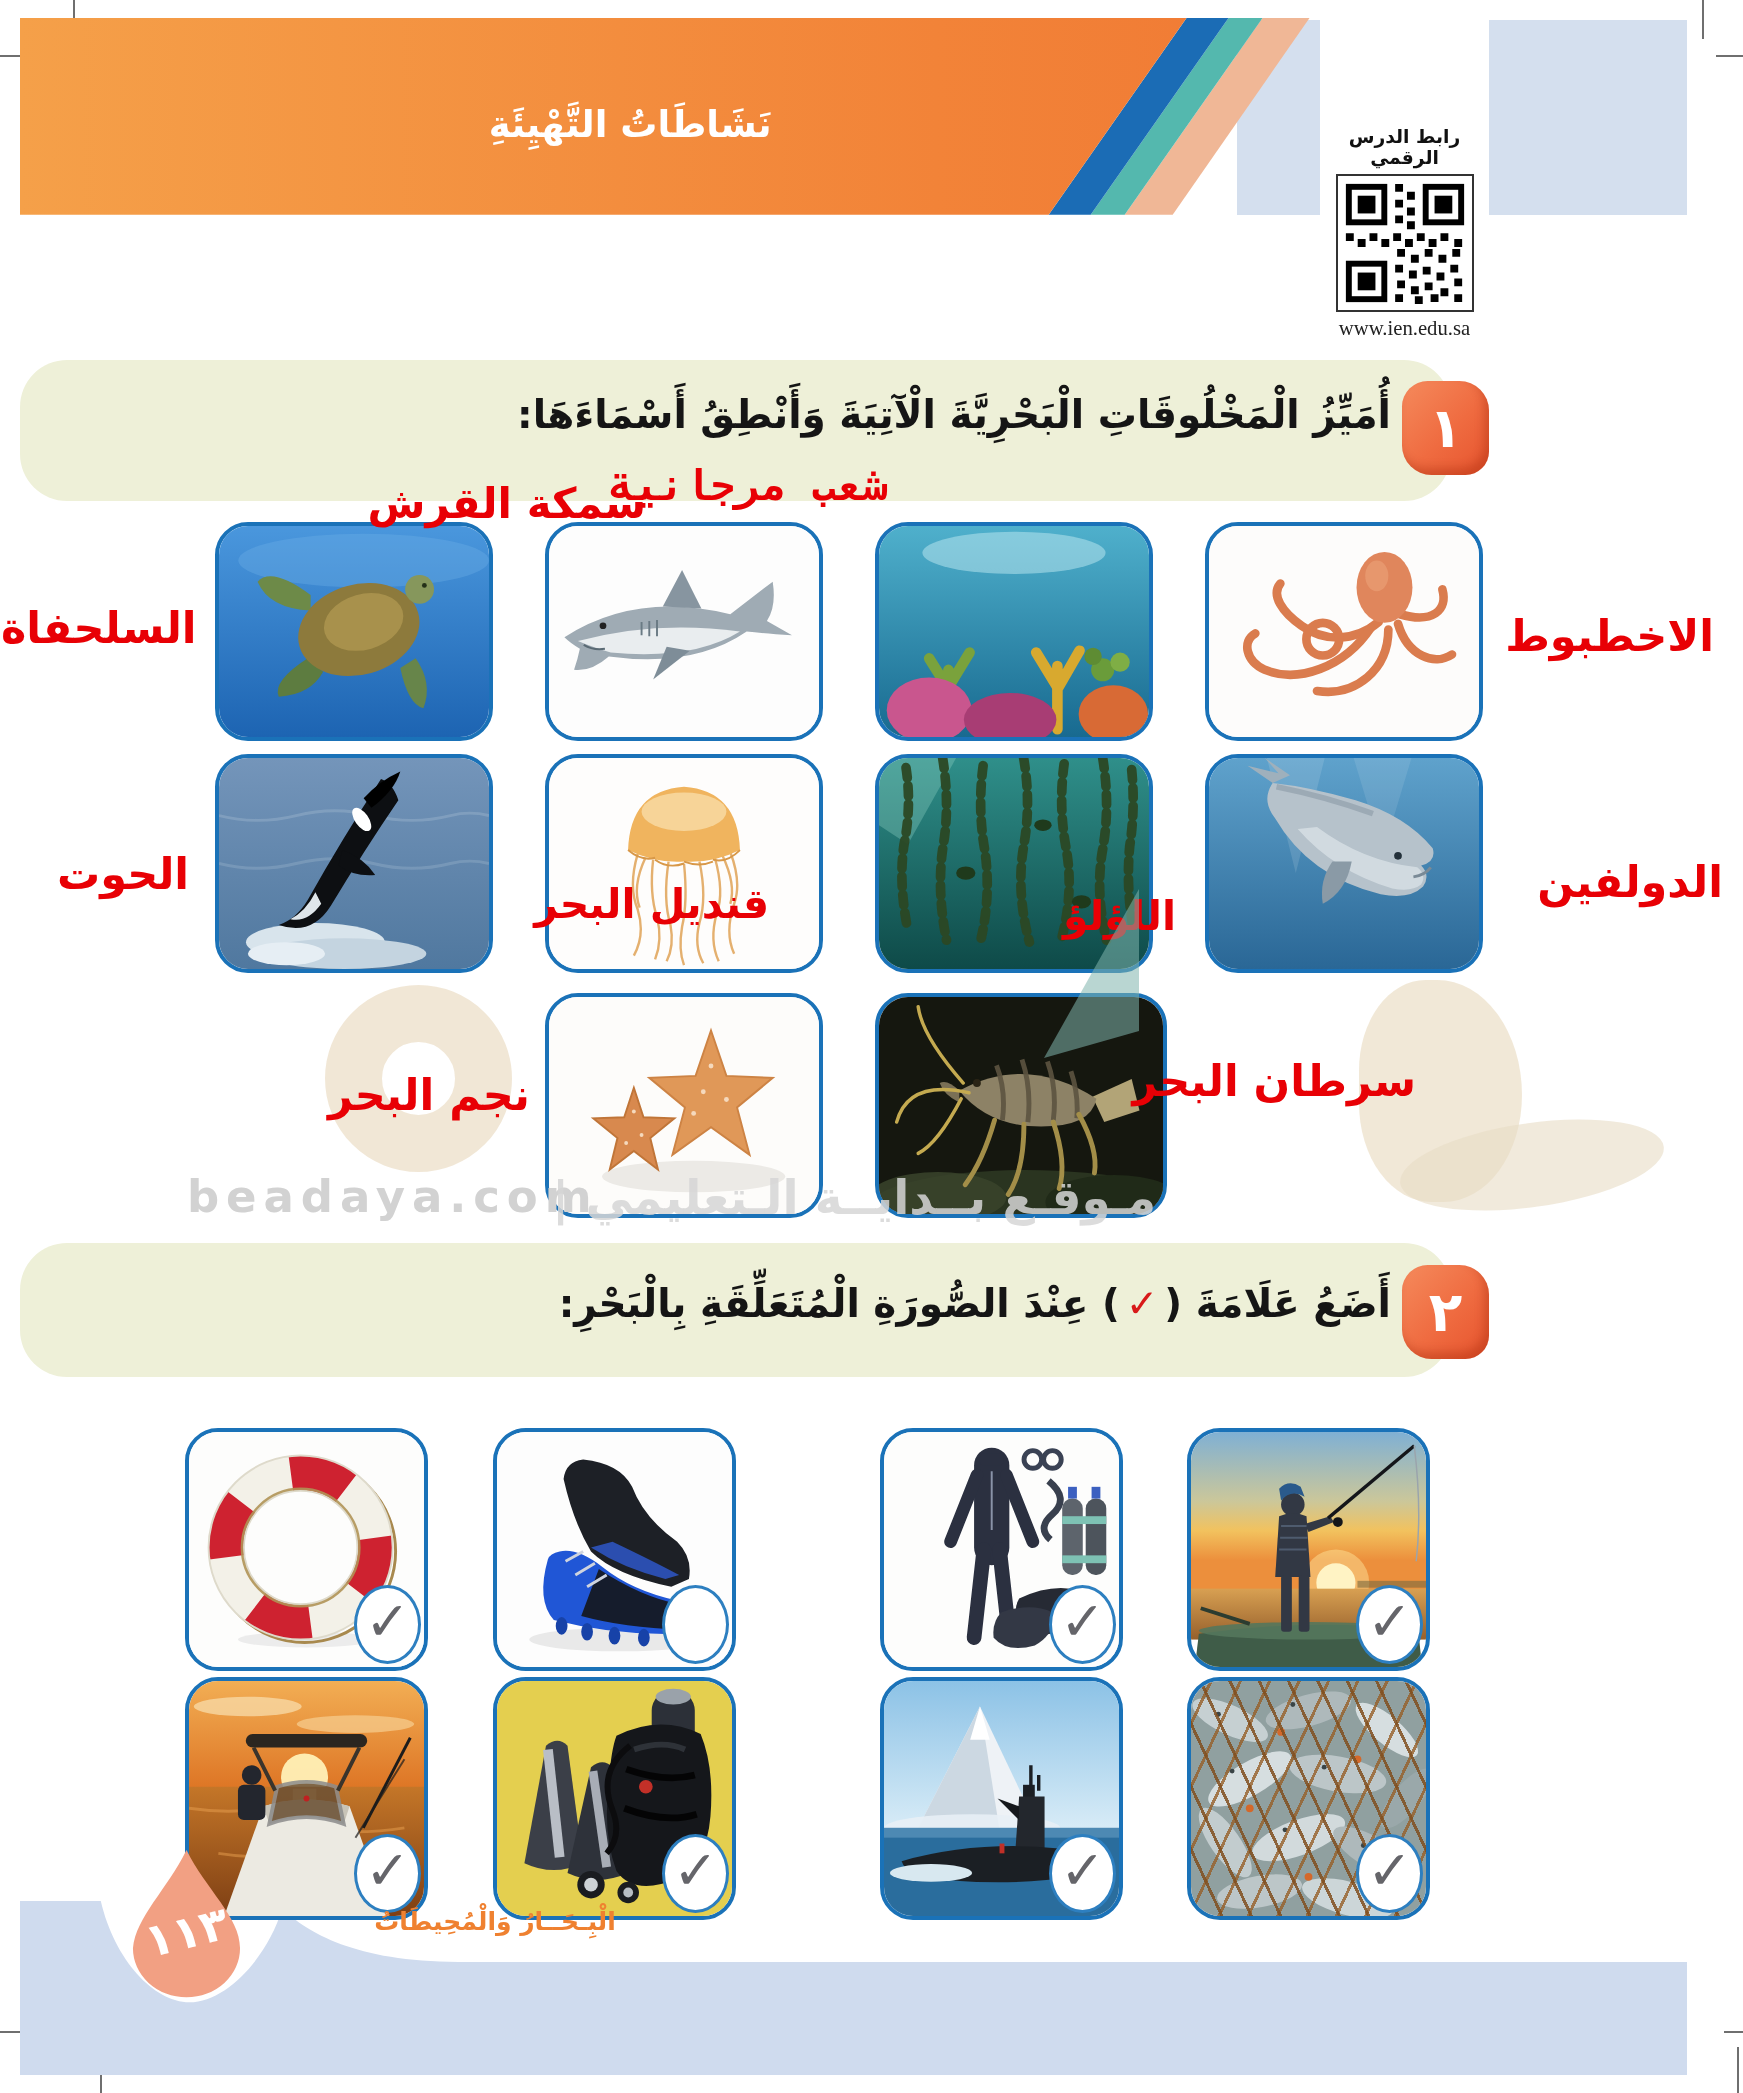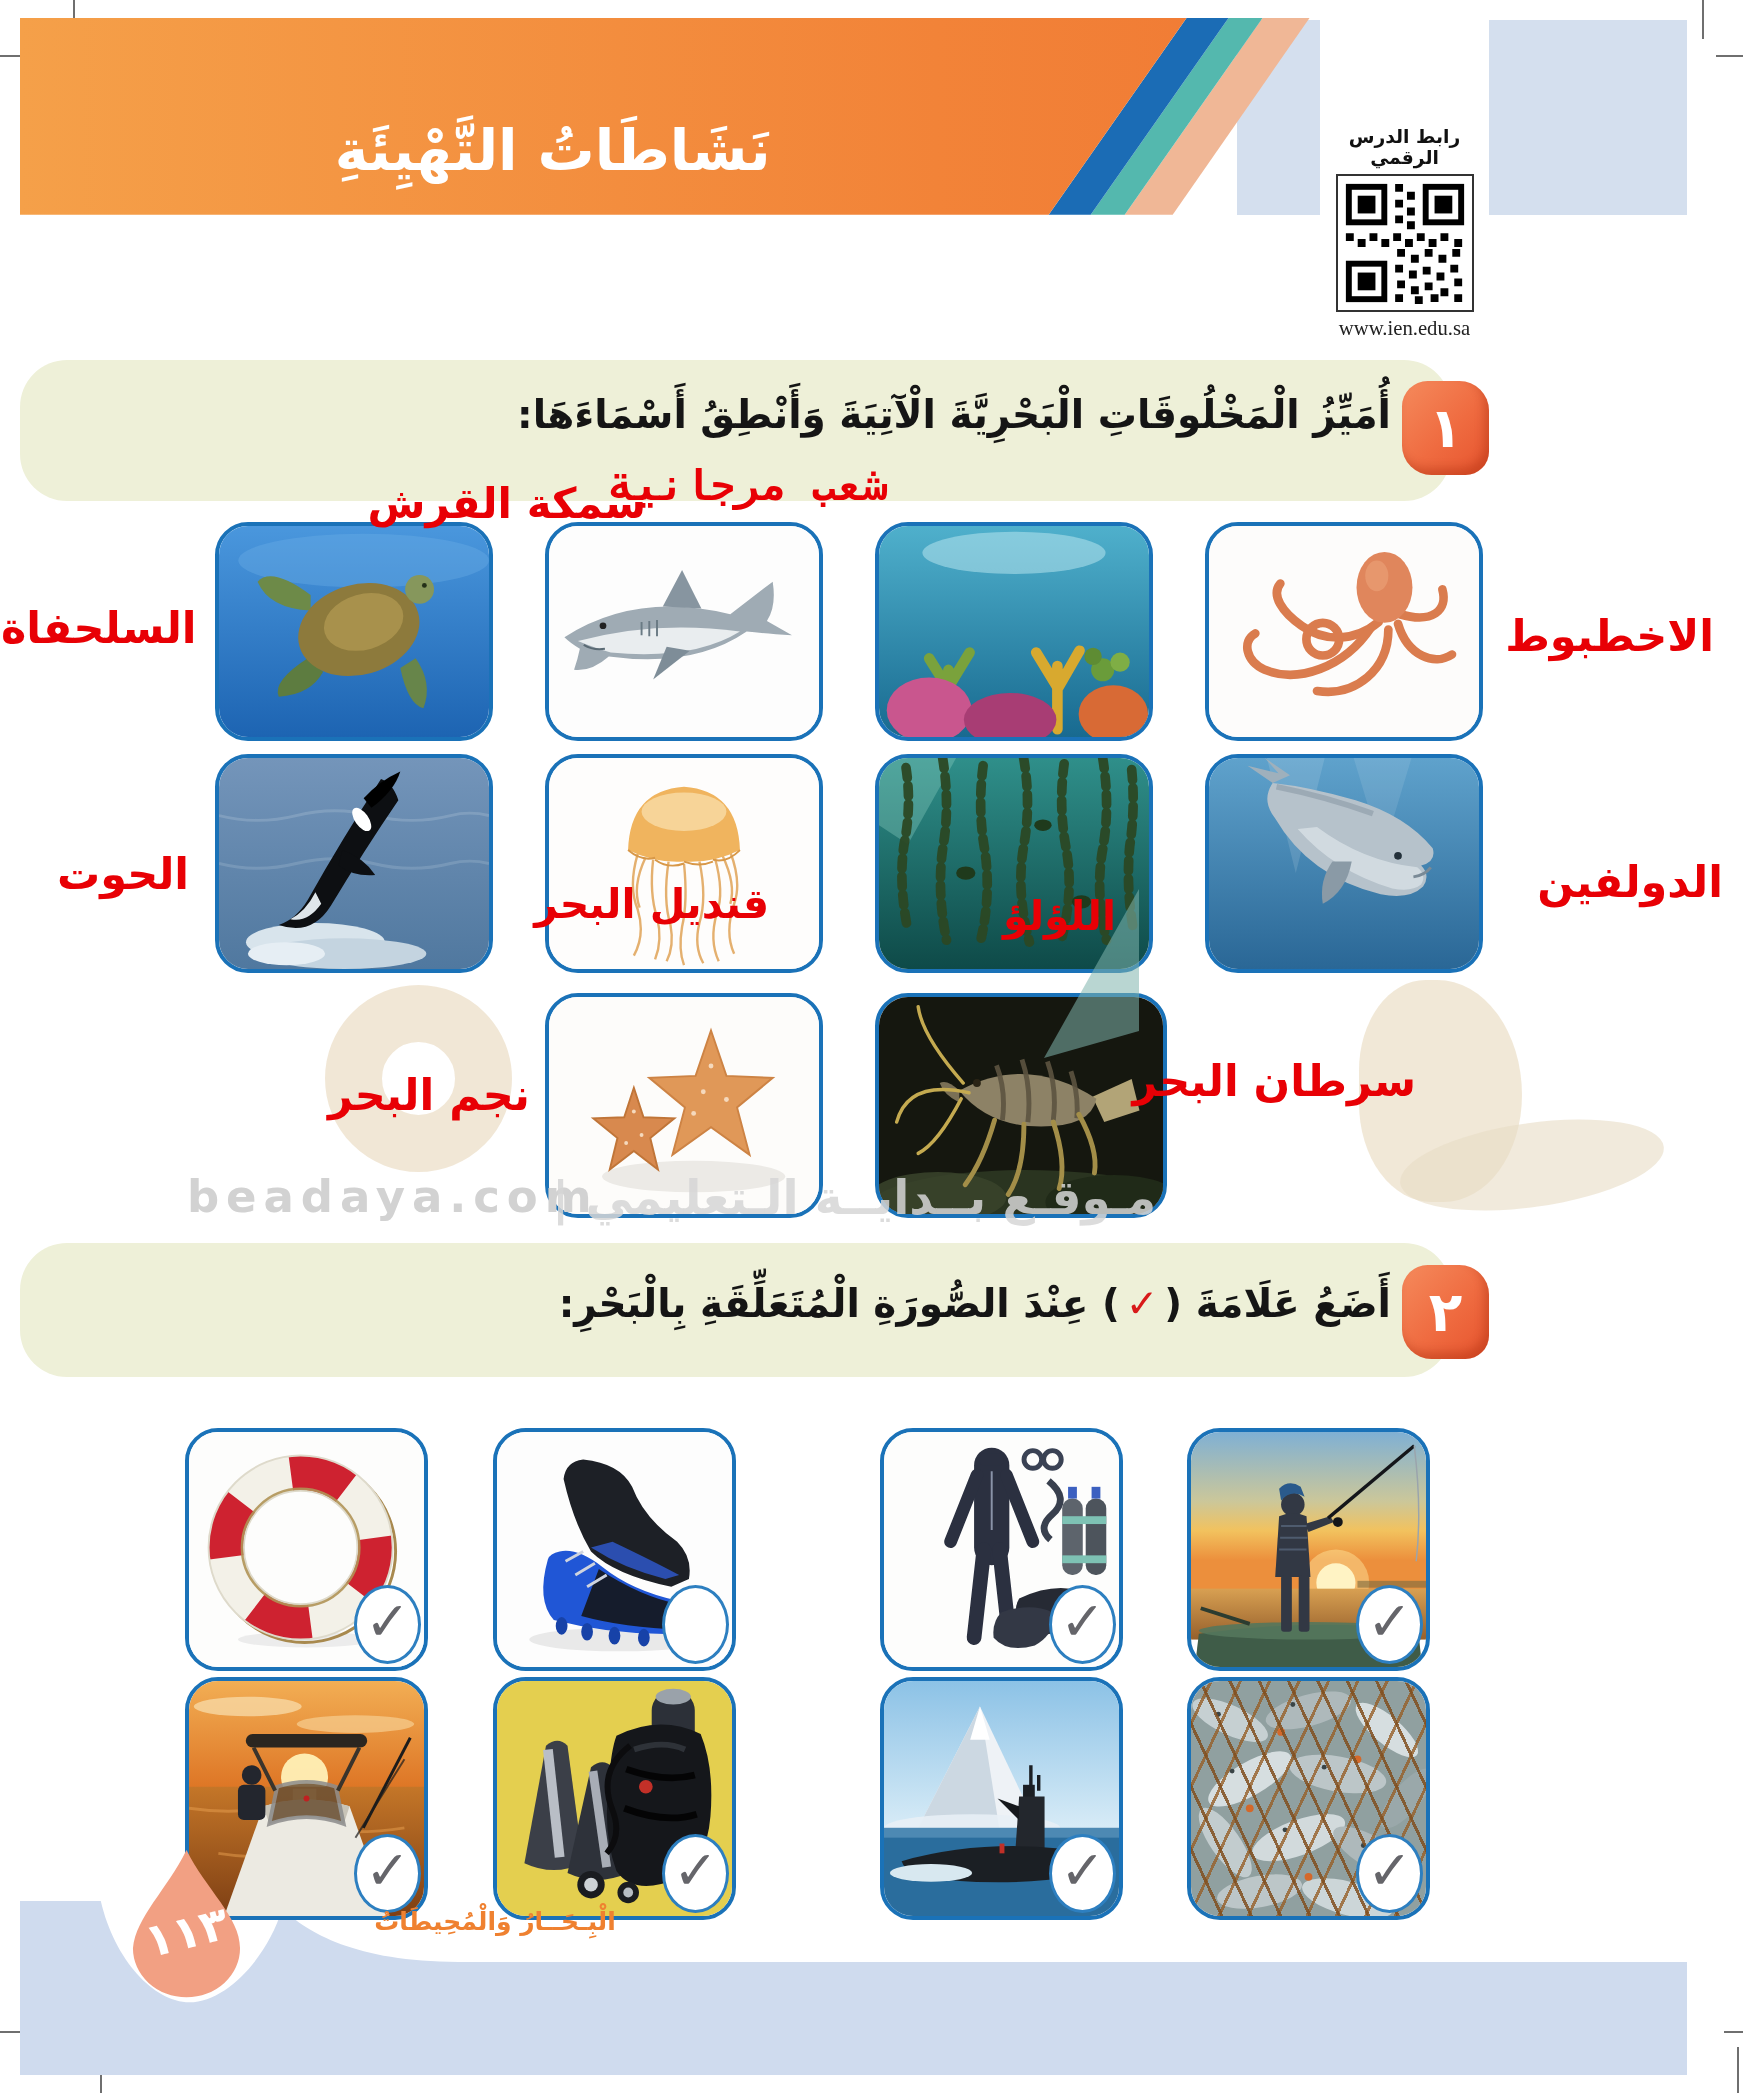--- a/index.html
+++ b/index.html
@@ -10,22 +10,22 @@
   .crop.v{width:2px;}.crop.h{height:2px;}
   
   .header{position:absolute;left:19.7px;top:17.7px;width:1667px;height:197px;}
   .hdr-blue{position:absolute;left:1217px;top:2px;width:450px;height:195px;background:#d4dfee;}
   .hdr-orange{position:absolute;inset:0;background:linear-gradient(90deg,#f5a049 0%,#f28338 55%,#ef7030 100%);
       clip-path:polygon(0 0,1167px 0,1029px 100%,0 100%);}
   .stripe{position:absolute;inset:0;}
   .stripe.blue{background:#1b6cb5;clip-path:polygon(1167px 0,1209px 0,1071px 100%,1029px 100%);}
   .stripe.teal{background:#54b8ae;clip-path:polygon(1209px 0,1243px 0,1105px 100%,1071px 100%);}
   .stripe.peach{background:#f0b796;clip-path:polygon(1243px 0,1290px 0,1153px 100%,1105px 100%);}
-  .hdr-title{position:absolute;left:315px;top:61px;width:591px;text-align:left;color:#fff;
-      font-size:57px;font-weight:bold;direction:rtl;}
+  .hdr-title{position:absolute;left:315px;top:61px;width:591px;text-align:center;color:#fff;
+      font-size:37px;font-weight:bold;direction:rtl;}
   
   .qrbox{position:absolute;left:1320px;top:0;width:169px;height:343px;background:#fff;text-align:center;z-index:3;}
   .qr-label{margin-top:126px;font-size:18.7px;font-weight:bold;direction:rtl;color:#111;}
   .qr-frame{margin:5.9px auto 0;width:134px;height:134px;border:2px solid #333;background:#fff;}
   .qr-url{margin-top:4.9px;font-size:20.7px;font-family:"Liberation Serif",serif;color:#222;}
   
   .banner{position:absolute;left:19.7px;width:1431px;background:#eef0d8;border-radius:47px;}
   .numbadge{position:absolute;width:87px;height:94px;color:#fff;font-size:55px;font-weight:bold;
       display:flex;align-items:center;justify-content:center;
       background:linear-gradient(135deg,#f58a5c 0%,#ef6b40 55%,#e6542e 100%);
@@ -128,21 +128,21 @@
   <section class="banner" style="top:360px;height:141px;"></section>
   <div class="numbadge" style="left:1402px;top:381px;">١</div>
   <p class="instr" style="left:296px;top:392px;width:1095px;">أُمَيِّزُ الْمَخْلُوقَاتِ الْبَحْرِيَّةَ الْآتِيَةَ وَأَنْطِقُ أَسْمَاءَهَا:</p>
 
   <div class="rlabel" style="left:660px;top:461px;width:227px;text-align:center;font-size:42px;font-family:Liberation Mono, monospace;">شعب مرجانية</div>
   <div class="rlabel" style="left:419px;top:479px;width:227px;text-align:center;font-size:42px;">سمكة القرش</div>
   <div class="rlabel" style="left:29.6px;top:603px;width:167px;text-align:center;">السلحفاة</div>
   <div class="rlabel" style="left:1517px;top:611px;width:197px;text-align:center;">الاخطبوط</div>
   <div class="rlabel" style="left:49px;top:849px;width:148px;text-align:center;">الحوت</div>
   <div class="rlabel" style="left:552px;top:880px;width:217px;text-align:center;font-size:41px;">قنديل البحر</div>
-  <div class="rlabel" style="left:1003px;top:892px;width:148px;text-align:left;font-size:41px;">اللؤلؤ</div>
+  <div class="rlabel" style="left:1063px;top:892px;width:148px;text-align:left;font-size:41px;">اللؤلؤ</div>
   <div class="rlabel" style="left:1556px;top:837px;width:167px;text-align:right;margin-top:20px;">الدولفين</div>
   <div class="rlabel" style="left:323px;top:1070px;width:212px;text-align:center;">نجم البحر</div>
   <div class="rlabel" style="left:1170px;top:1056px;width:246px;">سرطان البحر</div>
 
   <figure class="fig" style="left:215px;top:522px;width:278px;height:219px;margin:0;">
     <svg viewBox="0 0 280 220" preserveAspectRatio="none">
       <defs>
           <linearGradient id="tsea" x1="0" y1="0" x2="0" y2="1">
             <stop offset="0" stop-color="#4a97dd"></stop>
             <stop offset="1" stop-color="#1d64b2"></stop>

